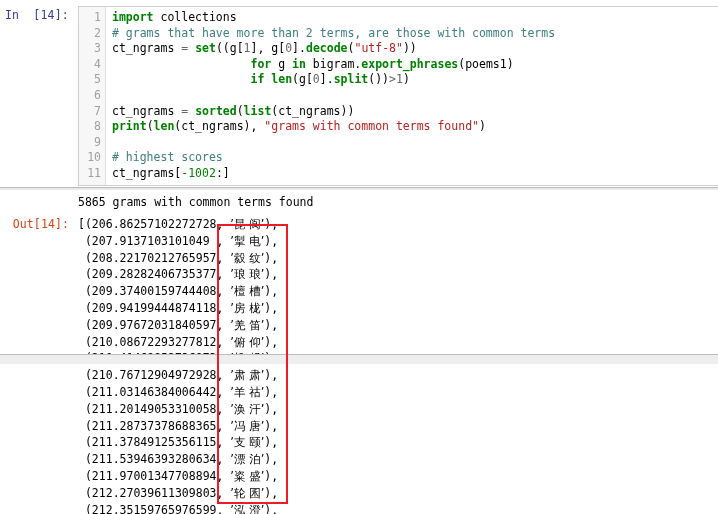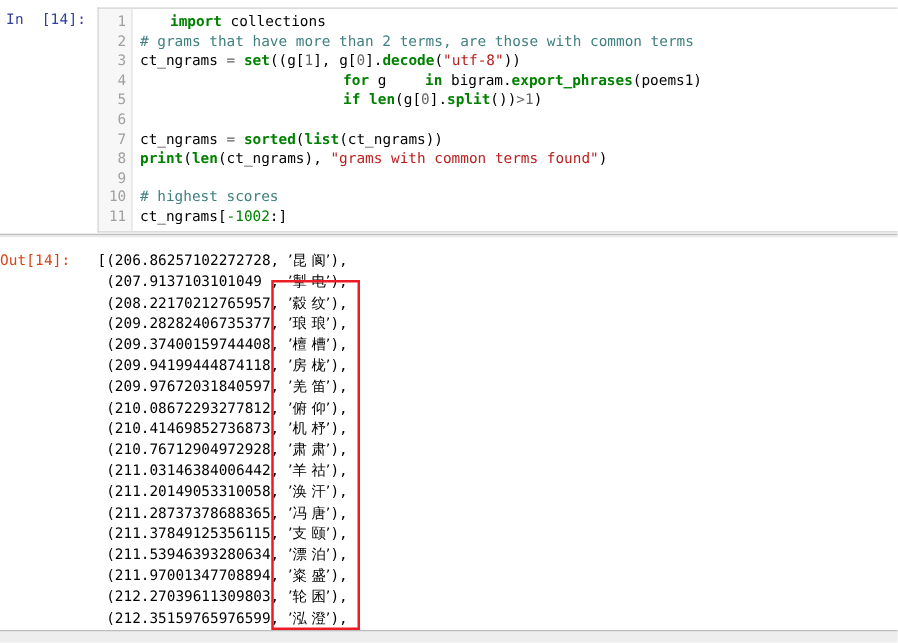--- a/index.html
+++ b/index.html
@@ -11,21 +11,21 @@
     width: 718px;
     height: 514px;
     overflow: hidden;
     font-family: "DejaVu Serif", "Liberation Serif", serif;
     position: relative;
   }
 
   
   #notebook {
     width: 718px;
-    height: 514px;
+    height: 364px;
     position: relative;
     background: #ffffff;
   }
 
   .input-cell {
     display: flex;
     align-items: flex-start;
     padding-top: 6px;
     height: 187px;
     box-sizing: border-box;
@@ -78,21 +78,21 @@
     flex: 1;
     padding: 3px 0 0 6px;
     font-family: "DejaVu Sans Mono", "Liberation Mono", monospace;
     font-size: 11.5px;
     line-height: 15.6px;
     white-space: pre;
     color: #000000;
     overflow: hidden;
   }
 
-  .tok-kw    { color: #008000; font-weight: bold; margin-left: 24px; }
+  .tok-kw    { color: #008000; font-weight: bold; }
   .tok-com   { color: #408080; }
   .tok-bi    { color: #008000; font-weight: bold; }
   .tok-str   { color: #BA2121; }
   .tok-num   { color: #666666; }
   .tok-numg  { color: #008000; }
   .tok-op    { color: #666666; }
 
   
   .cell-divider {
     height: 3px;
@@ -118,20 +118,21 @@
 
   .out-block {
     display: flex;
     align-items: flex-start;
     padding-top: 6px;
   }
 
   .prompt-out {
     width: 78px;
     min-width: 78px;
+    text-align: right;
     padding-right: 9px;
     box-sizing: border-box;
     color: #D84315;
     font-family: "DejaVu Sans Mono", "Liberation Mono", monospace;
     font-size: 11.5px;
     line-height: 16.8px;
     white-space: pre;
     letter-spacing: 0.1px;
   }
 
@@ -197,20 +198,21 @@
 11</div>
 
       <div class="codearea" id="codearea"><div><span class="tok-kw">import</span> collections</div><div><span class="tok-com"># grams that have more than 2 terms, are those with common terms</span></div><div>ct_ngrams <span class="tok-op">=</span> <span class="tok-bi">set</span>((g[<span class="tok-num">1</span>], g[<span class="tok-num">0</span>].<span class="tok-bi">decode</span>(<span class="tok-str">"utf-8"</span>))</div><div>                    <span class="tok-kw">for</span> g <span class="tok-kw">in</span> bigram.<span class="tok-bi">export_phrases</span>(poems1)</div><div>                    <span class="tok-kw">if</span> <span class="tok-bi">len</span>(g[<span class="tok-num">0</span>].<span class="tok-bi">split</span>())<span class="tok-op">&gt;</span><span class="tok-num">1</span>)</div><div>&nbsp;</div><div>ct_ngrams <span class="tok-op">=</span> <span class="tok-bi">sorted</span>(<span class="tok-bi">list</span>(ct_ngrams))</div><div><span class="tok-bi">print</span>(<span class="tok-bi">len</span>(ct_ngrams), <span class="tok-str">"grams with common terms found"</span>)</div><div>&nbsp;</div><div><span class="tok-com"># highest scores</span></div><div>ct_ngrams[<span class="tok-numg">-</span><span class="tok-numg">1002</span>:]</div></div>
     </div>
   </div>
 
   <div class="cell-divider"></div>
 
   <div class="output-area">
 
+    <div class="stdout-line">5865 grams with common terms found</div>
 
     <div class="out-block">
       <div class="prompt-out">Out[14]:</div>
       <div class="out-list" id="out-list"><div class="out-row">[(<span>206.86257102272728</span>, <span class="cjk">’昆 阆’</span>),</div><div class="out-row"> (<span>207.9137103101049</span> , <span class="cjk">’掣 电’</span>),</div><div class="out-row"> (<span>208.22170212765957</span>, <span class="cjk">’縠 纹’</span>),</div><div class="out-row"> (<span>209.28282406735377</span>, <span class="cjk">’琅 琅’</span>),</div><div class="out-row"> (<span>209.37400159744408</span>, <span class="cjk">’檀 槽’</span>),</div><div class="out-row"> (<span>209.94199444874118</span>, <span class="cjk">’房 栊’</span>),</div><div class="out-row"> (<span>209.97672031840597</span>, <span class="cjk">’羌 笛’</span>),</div><div class="out-row"> (<span>210.08672293277812</span>, <span class="cjk">’俯 仰’</span>),</div><div class="out-row"> (<span>210.41469852736873</span>, <span class="cjk">’机 杼’</span>),</div><div class="out-row"> (<span>210.76712904972928</span>, <span class="cjk">’肃 肃’</span>),</div><div class="out-row"> (<span>211.03146384006442</span>, <span class="cjk">’羊 祜’</span>),</div><div class="out-row"> (<span>211.20149053310058</span>, <span class="cjk">’涣 汗’</span>),</div><div class="out-row"> (<span>211.28737378688365</span>, <span class="cjk">’冯 唐’</span>),</div><div class="out-row"> (<span>211.37849125356115</span>, <span class="cjk">’支 颐’</span>),</div><div class="out-row"> (<span>211.53946393280634</span>, <span class="cjk">’漂 泊’</span>),</div><div class="out-row"> (<span>211.97001347708894</span>, <span class="cjk">’粢 盛’</span>),</div><div class="out-row"> (<span>212.27039611309803</span>, <span class="cjk">’轮 囷’</span>),</div><div class="out-row"> (<span>212.35159765976599</span>, <span class="cjk">’泓 澄’</span>),</div></div>
     </div>
   </div>
 
   <div id="red-box"></div>
   <div id="bottom-bar"></div>
 </div>

